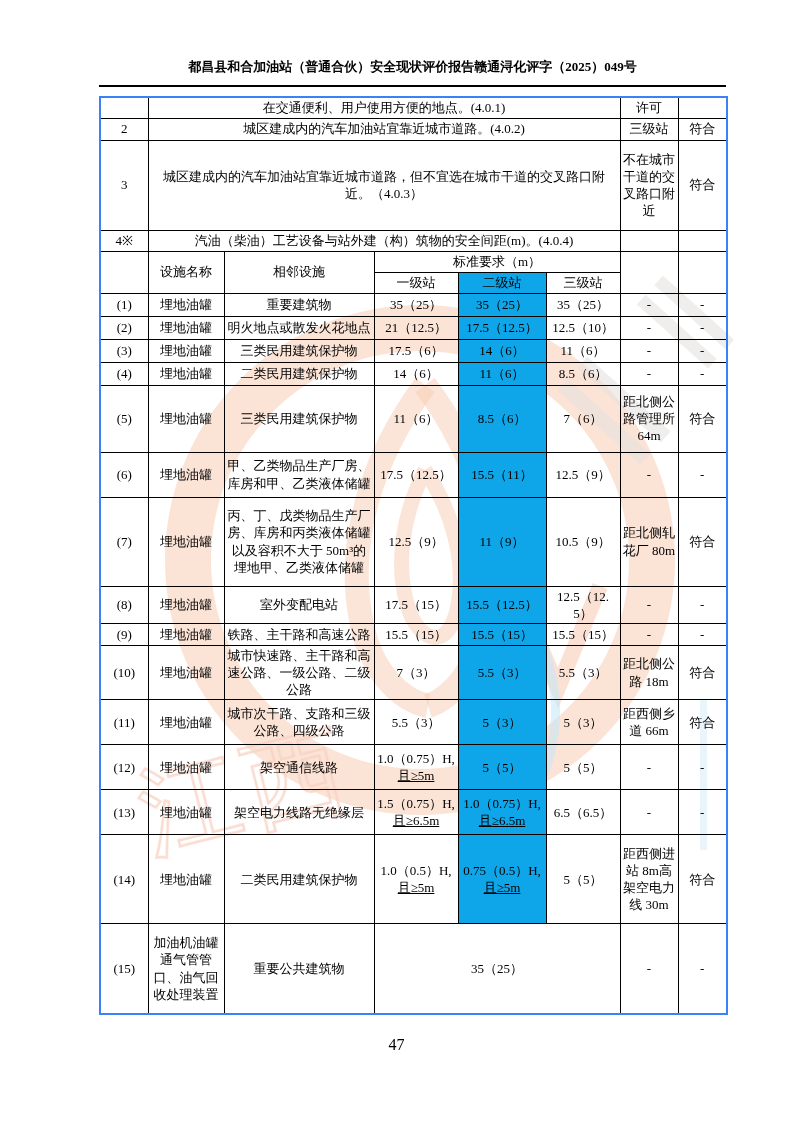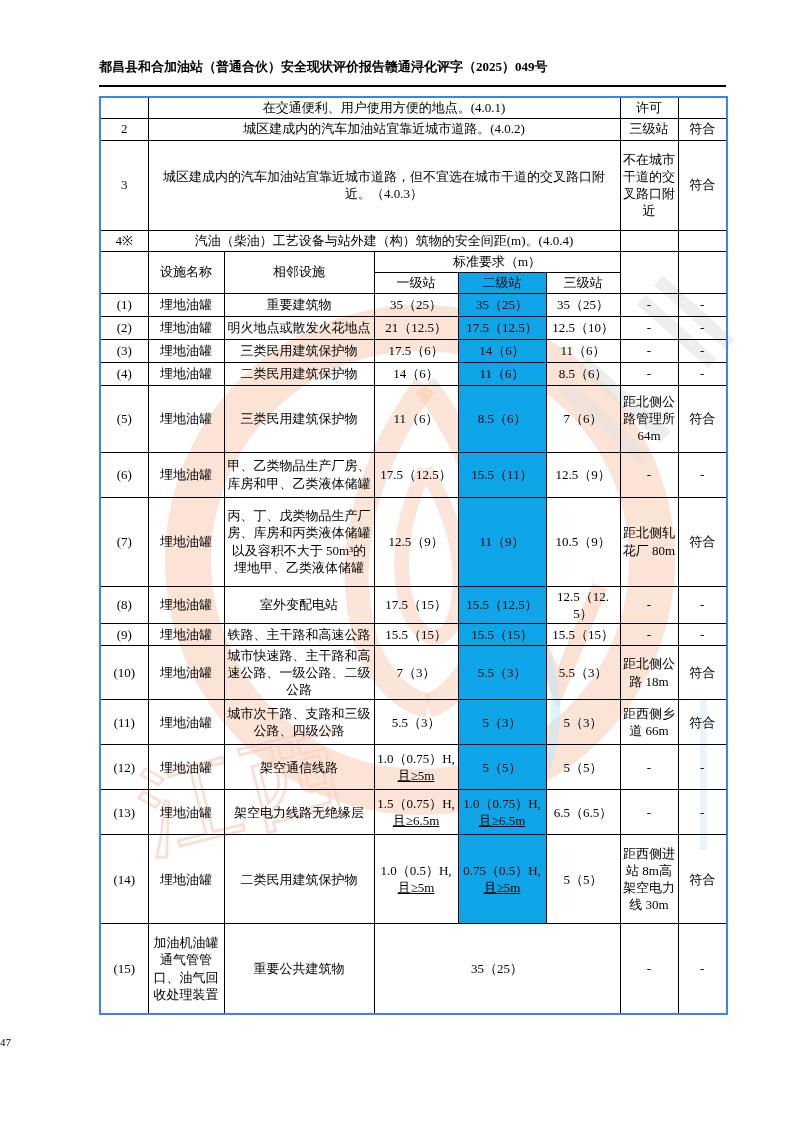--- a/index.html
+++ b/index.html
@@ -3,21 +3,21 @@
 <meta charset="utf-8">
 <style>
   html,body { margin:0; padding:0; }
   body {
     width:793px; height:1122px; position:relative; background:#ffffff;
     font-family:"Liberation Serif","DejaVu Serif",serif; color:#000;
     overflow:hidden;
   }
   .page-header {
     position:absolute; left:99px; top:58px; width:627px;
-    display:flex; justify-content:flex-start; align-items:flex-end;
+    display:flex; justify-content:center; align-items:flex-end;
     font-size:13px; font-weight:bold; z-index:2;
   }
   .header-rule {
     position:absolute; left:99px; top:85px; width:627px; height:0;
     border-top:2px solid #000; z-index:2;
   }
   .watermark {
     position:absolute; left:0; top:0; width:793px; height:1122px;
     z-index:0; pointer-events:none;
   }
@@ -29,21 +29,21 @@
   table.doc td {
     border:1px solid #000; font-size:13px; line-height:1.32;
     text-align:center; vertical-align:middle; padding:1px 2px;
     word-break:break-all;
   }
   td.left { text-align:left; padding-left:4px; }
   td.gray { background:#0ea5e9; }
   .u { text-decoration:underline;margin-top:12px; }
   .pagenum {
     position:absolute; left:0; top:1036px; width:793px;
-    text-align:left; font-size:11px; z-index:2;
+    text-align:center; font-size:16px; z-index:2;
   }
 </style>
 </head>
 <body>
 
 <div class="watermark">
   <svg width="793" height="1122" viewBox="0 0 793 1122" xmlns="http://www.w3.org/2000/svg">
     <g opacity="0.5">
       <circle cx="420" cy="560" r="232" fill="none" stroke="#f0996a" stroke-width="46" opacity="0.55"></circle>
       <path d="M425 385 C 370 460 345 545 362 625 C 372 672 400 700 428 706" fill="none" stroke="#ef9863" stroke-width="24" opacity="0.5"></path>

